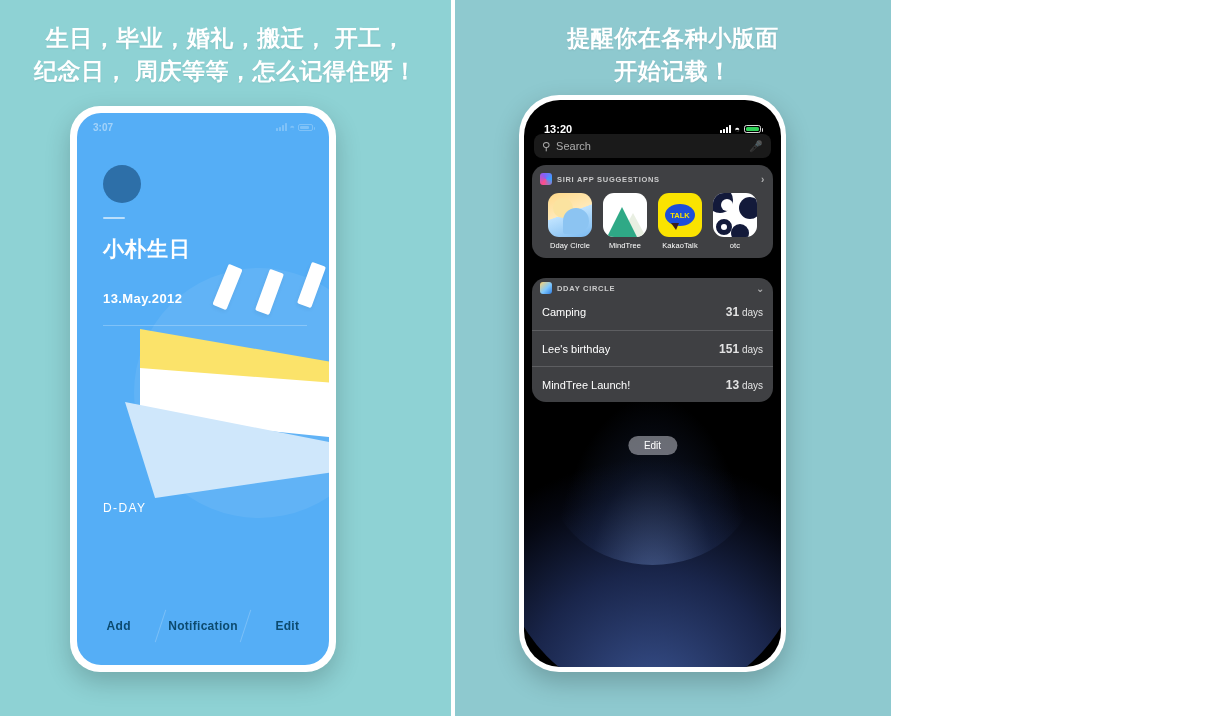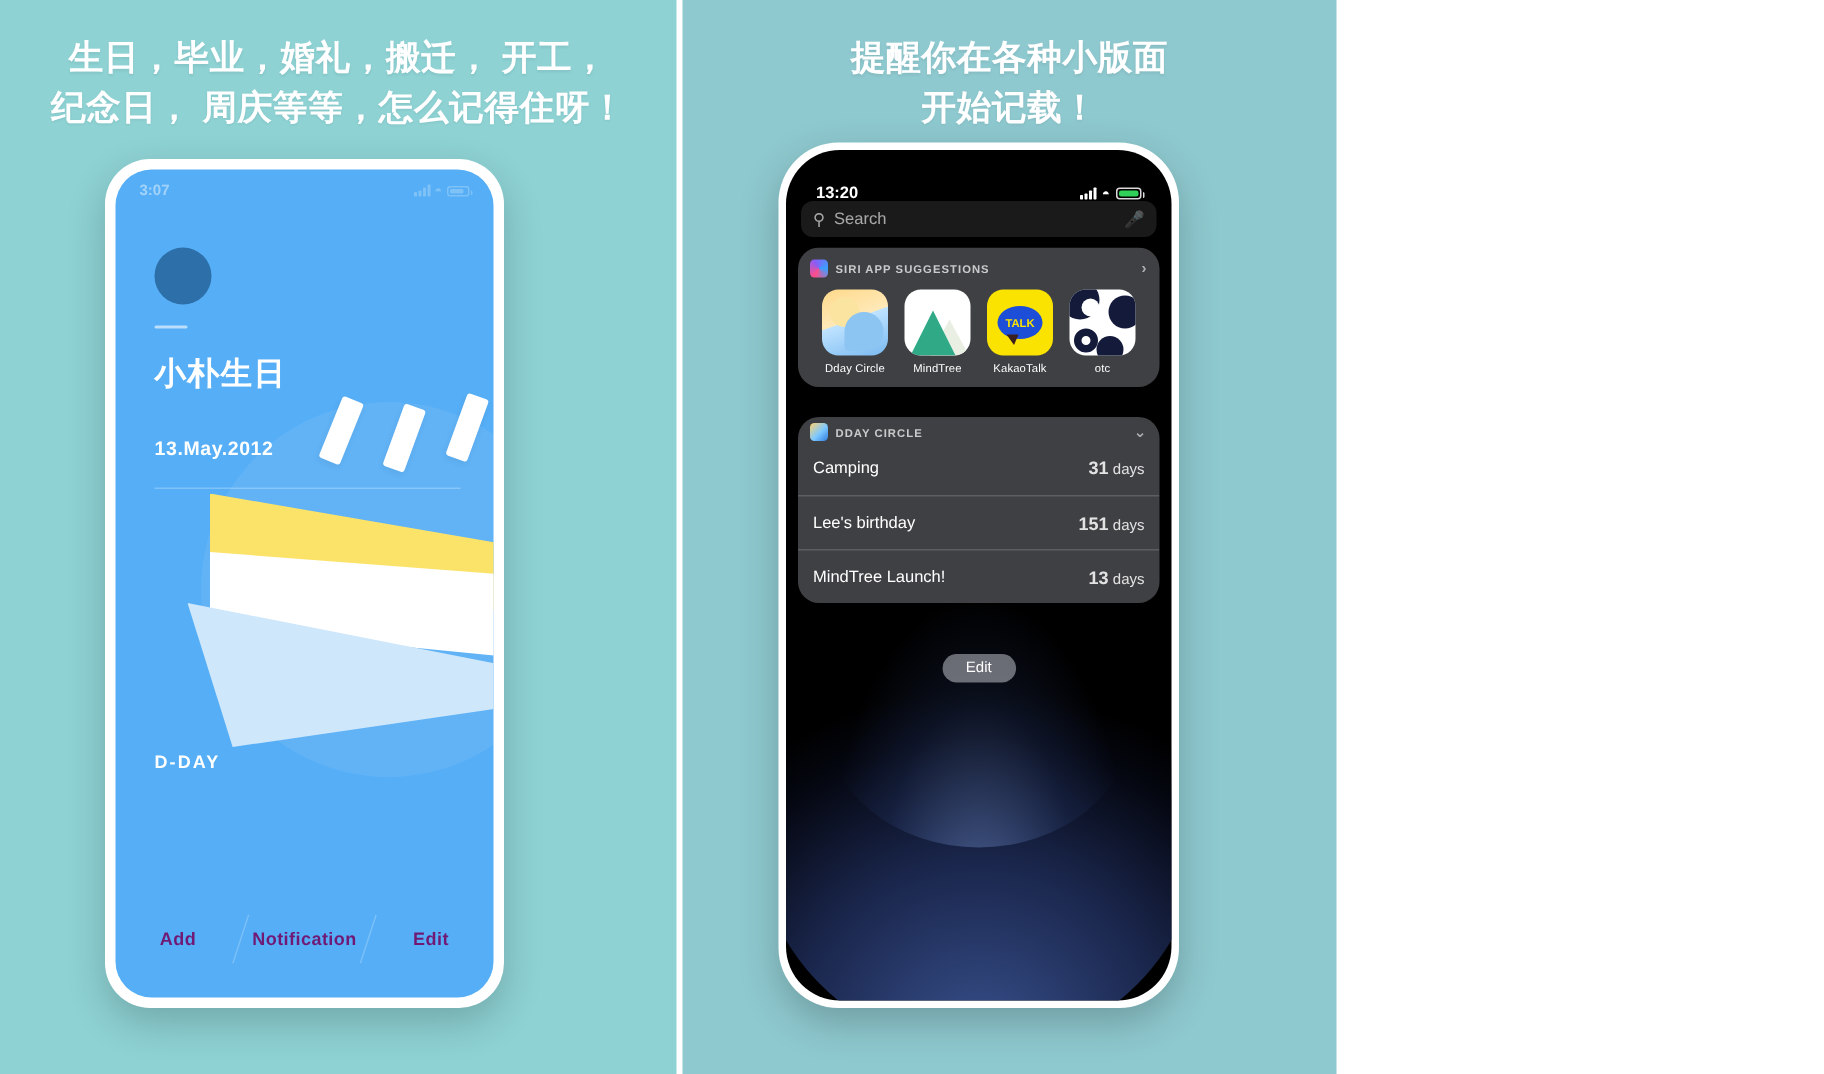--- a/index.html
+++ b/index.html
@@ -60,29 +60,29 @@
   .rule { position:absolute; width: 22px; height: 2px; border-radius:2px; }
   .rule-1 { left: 26px; top: 104px; background: rgba(255,255,255,.6); }
   .card-title { position:absolute; font-size: 21px; font-weight: 700; letter-spacing: 1px; }
   .ct-1 { left: 26px; top: 122px; color: #ffffff; }
   .card-date { position:absolute; font-size: 13px; font-weight: 700; letter-spacing: .4px; }
   .cd-1 { left: 26px; top: 178px; color: #ffffff; }
   .hairline { position:absolute; left: 26px; right: 22px; height: 1px; }
   .hl-1 { top: 212px; background: rgba(255,255,255,.25); }
 
   
-  .dday-label { position:absolute; font-size: 12px; font-weight: 700; letter-spacing: 1.4px; }
+  .dday-label { position:absolute; font-size: 12px; font-weight: 400; letter-spacing: 1.4px; }
   .dday-num { position:absolute; font-size: 76px; font-weight: 700; line-height: .9; letter-spacing: 1px; }
   .dl-1 { left: 26px; top: 388px; color: #ffffff; }
   .dn-1 { left: 24px; top: 405px; color: #ffffff; }
 
   
   .actions { position:absolute; left:0; right:0; bottom: 22px; display:flex; align-items:center; }
   .act { flex: 1; text-align:center; font-size: 12px; font-weight: 700; letter-spacing: .3px; }
-  .a-1 { color: #701a75; }
+  .a-1 { color: #0c4a6e; }
   .sep { width: 1px; height: 34px; transform: rotate(18deg); }
   .sep-1 { background: rgba(255,255,255,.22); }
 
   
   .art { position:absolute; left:0; right:0; top:0; bottom:0; pointer-events:none; }
   .conf { position:absolute; width: 15px; height: 44px; background:#fff; border-radius: 2px; box-shadow: 0 2px 4px rgba(0,0,0,.06); }
   .tri { position:absolute; }
   .iphone {
     position: absolute; left: 64px; top: 95px; width: 267px; height: 577px;
     background: #ffffff; border-radius: 40px; padding: 5px;

